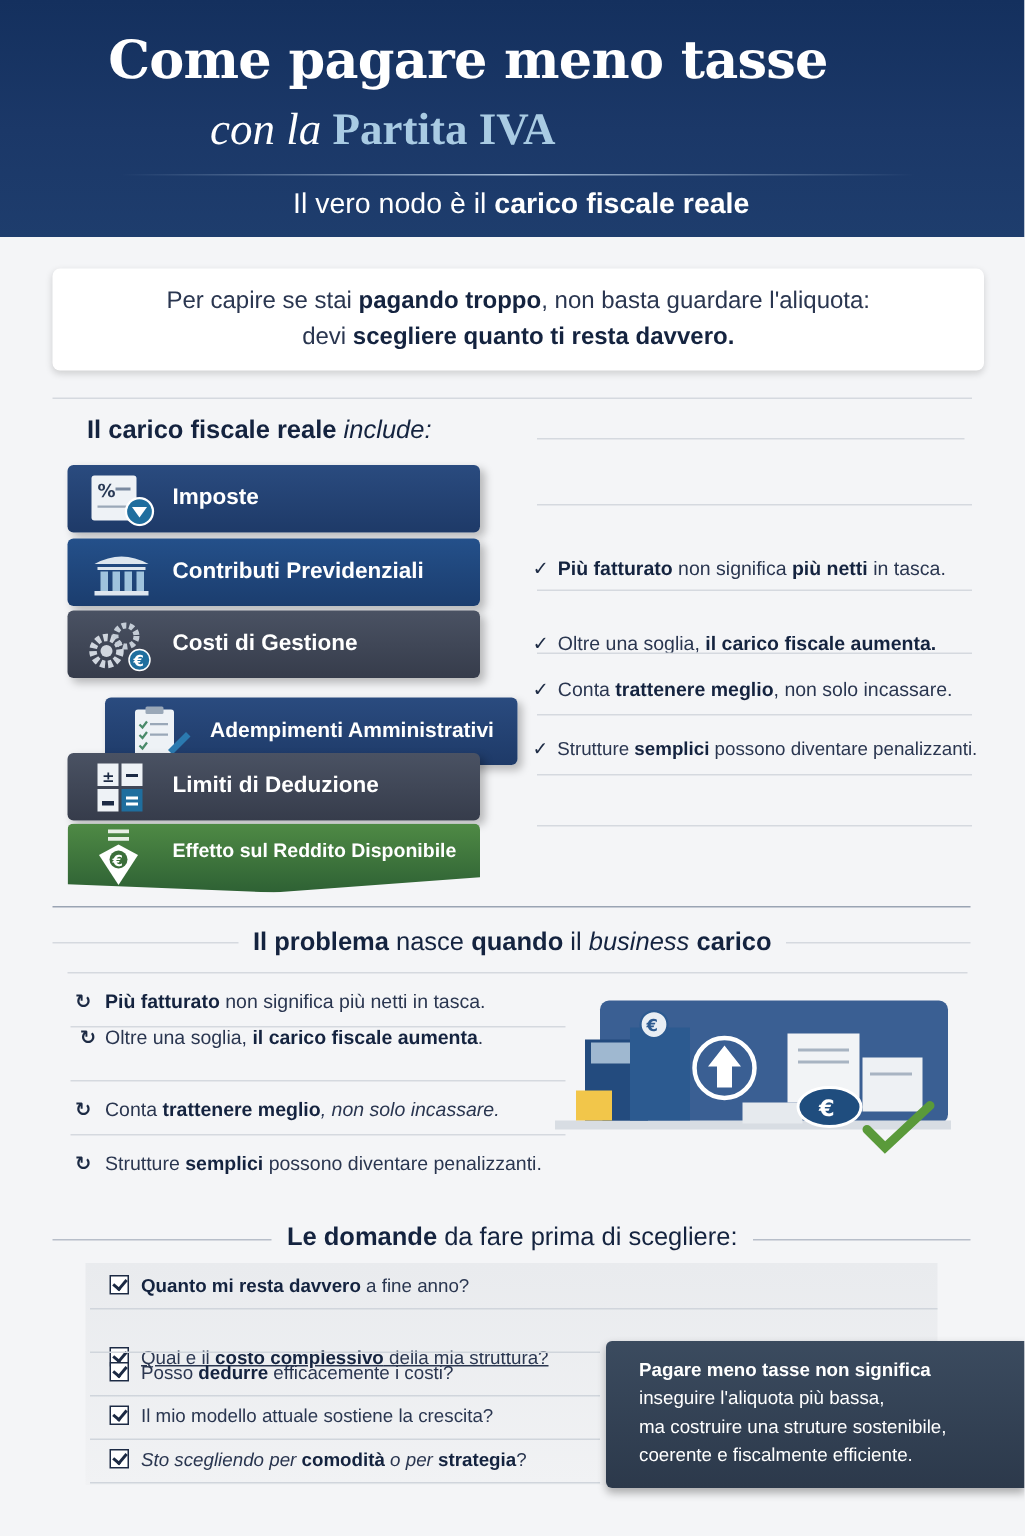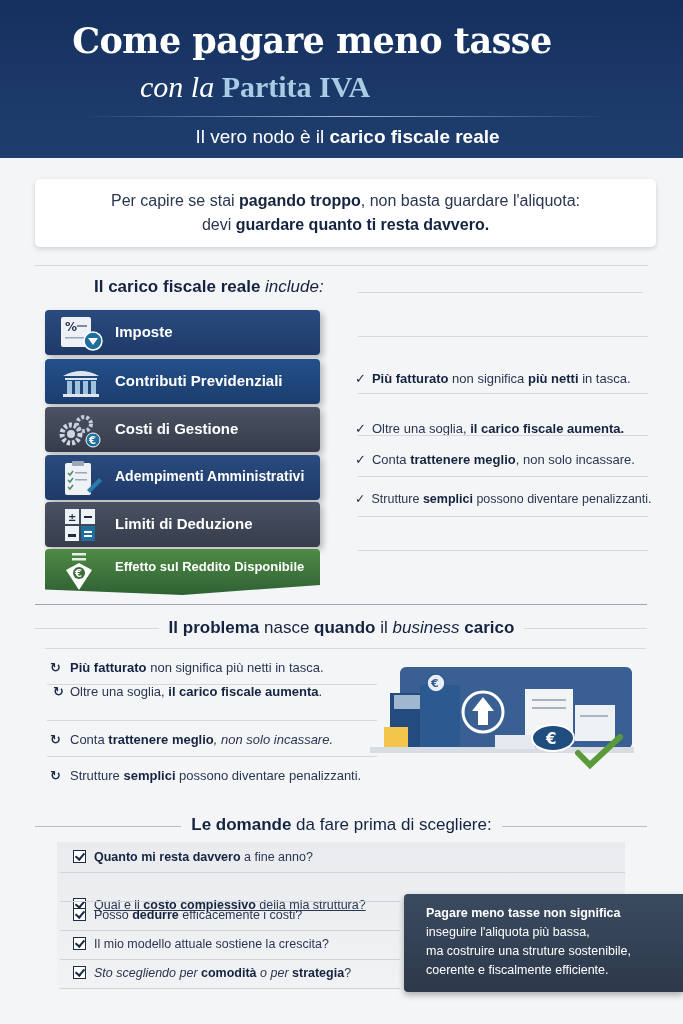--- a/index.html
+++ b/index.html
@@ -48,21 +48,21 @@
     background: #ffffff; border-radius: 5px;
     box-shadow: 0 2px 5px rgba(0,0,0,0.15);
     text-align: center; font-size: 16px; line-height: 24px; color: #2a3650;
     padding-top: 10px;
   }
 
   .rule { position: absolute; height: 1px; background: #d5d9df; }
 
   .section-h1 {
     position: absolute; left: 58px; top: 277px;
-    font-size: 17px; color: #14233f; margin-left: 36px;
+    font-size: 17px; color: #14233f;
   }
   .section-h1 b { font-weight: bold; }
 
   
   .cat {
     position: absolute; left: 45px; width: 275px; height: 45px;
     border-radius: 4px;
     box-shadow: 3px 3px 6px rgba(0,0,0,0.25);
     color: #ffffff; font-size: 15px; font-weight: bold;
   }
@@ -147,21 +147,21 @@
   </div>
 </div>
 
 <div class="intro-card">
   <div>
     <span>Per capire se stai</span>
     <b>pagando troppo</b><span>, non basta guardare l'aliquota:</span>
   </div>
   <div>
     <span>devi</span>
-    <b>guardare quanto ti resta davvero.</b>
+    <b>scegliere quanto ti resta davvero.</b>
   </div>
 </div>
 
 <div class="rule" style="left:35px; top:265px; width:613px;"></div>
 
 <div class="section-h1">
   <b>Il carico fiscale reale</b>
   <i>include:</i>
 </div>
 <div class="rule" style="left:358px; top:292px; width:285px;"></div>
@@ -193,21 +193,21 @@
 <div class="cat cat-slate" style="top:407px;">
   <svg class="ico" viewBox="0 0 48 36">
     <circle cx="14" cy="22" r="9" fill="none" stroke="#d0d6de" stroke-width="5" stroke-dasharray="3 2"></circle>
     <circle cx="14" cy="22" r="4" fill="#d0d6de"></circle>
     <circle cx="27" cy="12" r="7" fill="none" stroke="#c4ccd6" stroke-width="4" stroke-dasharray="3 2"></circle>
     <circle cx="36" cy="28" r="7" fill="#1f6e9e" stroke="#ffffff" stroke-width="1"></circle>
     <text x="32" y="32" font-size="10" font-weight="bold" fill="#ffffff" font-family="DejaVu Sans, sans-serif">€</text>
   </svg>
   <span class="label">Costi di Gestione</span>
 </div>
-<div class="cat cat-blue" style="top:455px;">
+<div class="cat cat-blue" style="top:465px;margin-left:25px;">
   <svg class="ico" viewBox="0 0 48 36">
     <rect x="8" y="3" width="26" height="32" rx="2" fill="#eef2f6"></rect>
     <rect x="15" y="1" width="12" height="5" rx="1" fill="#9aa8b8"></rect>
     <path d="M11 13 l2 2 l3 -4" stroke="#4a8a6a" stroke-width="1.5" fill="none"></path>
     <rect x="18" y="12" width="12" height="1.5" fill="#9aa8b8"></rect>
     <path d="M11 20 l2 2 l3 -4" stroke="#4a8a6a" stroke-width="1.5" fill="none"></path>
     <rect x="18" y="19" width="12" height="1.5" fill="#9aa8b8"></rect>
     <path d="M11 27 l2 2 l3 -4" stroke="#4a8a6a" stroke-width="1.5" fill="none"></path>
     <path d="M30 30 L42 18 L45 21 L33 33 Z" fill="#2b7ab0"></path>
   </svg>

